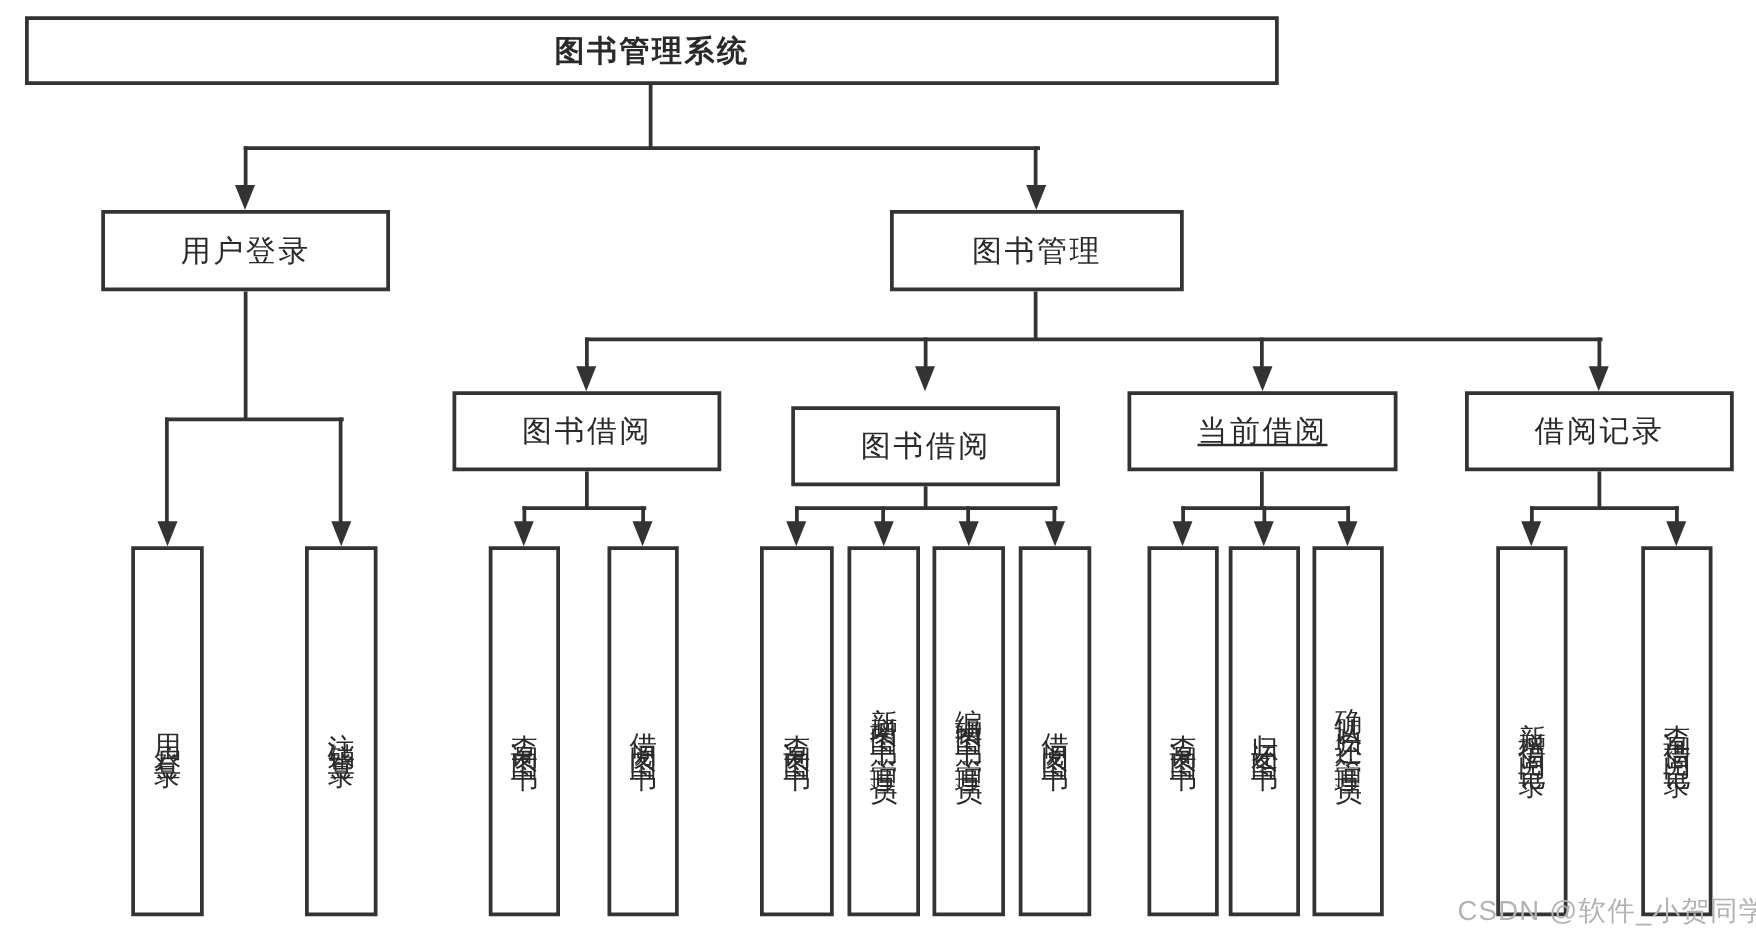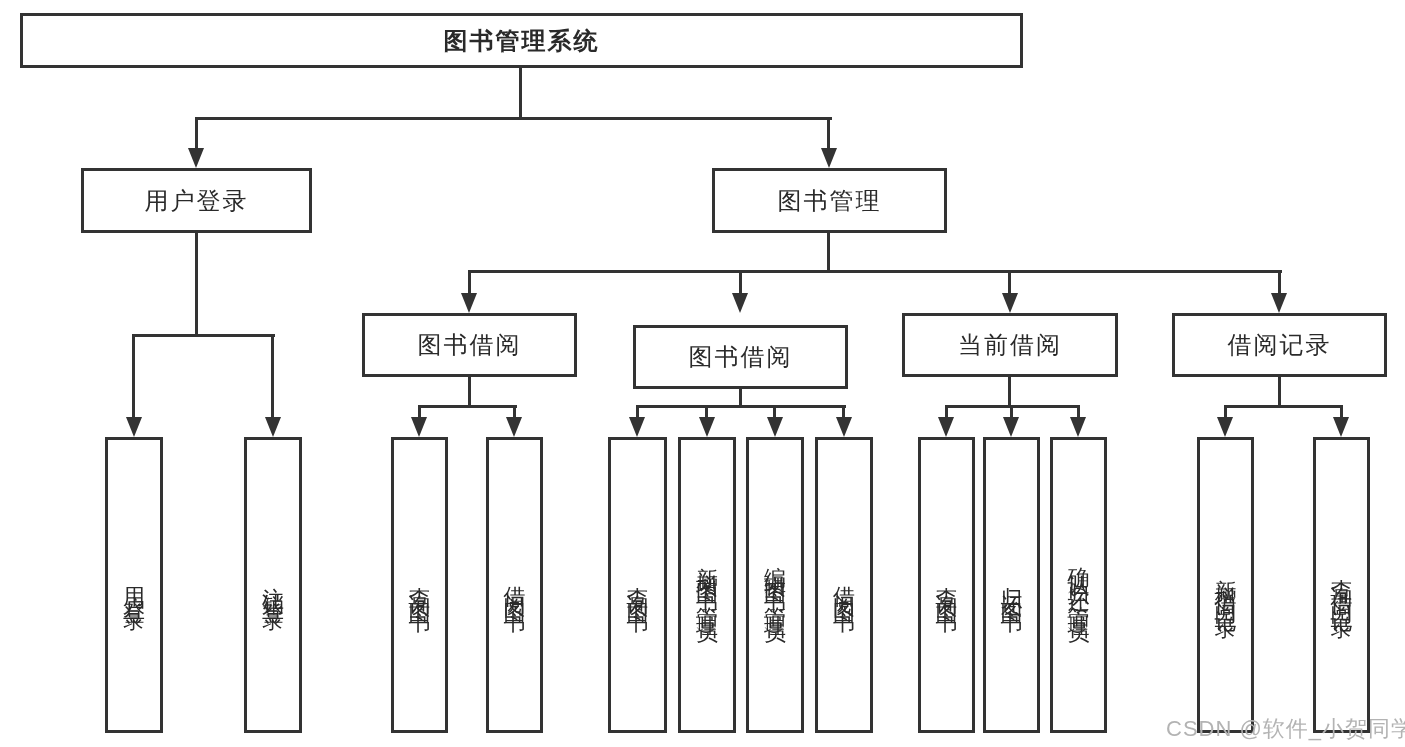--- a/index.html
+++ b/index.html
@@ -105,21 +105,21 @@
   <div class="box hbox" style="left:712px;top:168px;width:235px;height:65px;justify-content:center;">
     <span class="htext">图书管理</span>
   </div>
 
   <div class="box hbox" style="left:362px;top:313px;width:215px;height:64px;">
     <span class="htext">图书借阅</span>
   </div>
   <div class="box hbox" style="left:633px;top:313px;width:215px;height:64px;margin-top:12px;">
     <span class="htext">图书借阅</span>
   </div>
-  <div class="box hbox" style="left:902px;top:313px;width:216px;height:64px;">
+  <div class="box hbox" style="left:902px;top:313px;width:216px;height:64px;text-decoration:underline;">
     <span class="htext">当前借阅</span>
   </div>
   <div class="box hbox" style="left:1172px;top:313px;width:215px;height:64px;">
     <span class="htext">借阅记录</span>
   </div>
 
   <div class="box vbox" style="left:105px;top:437px;width:58px;height:296px;">
     <span class="vtext">用户登录</span>
   </div>
   <div class="box vbox" style="left:244px;top:437px;width:58px;height:296px;">

